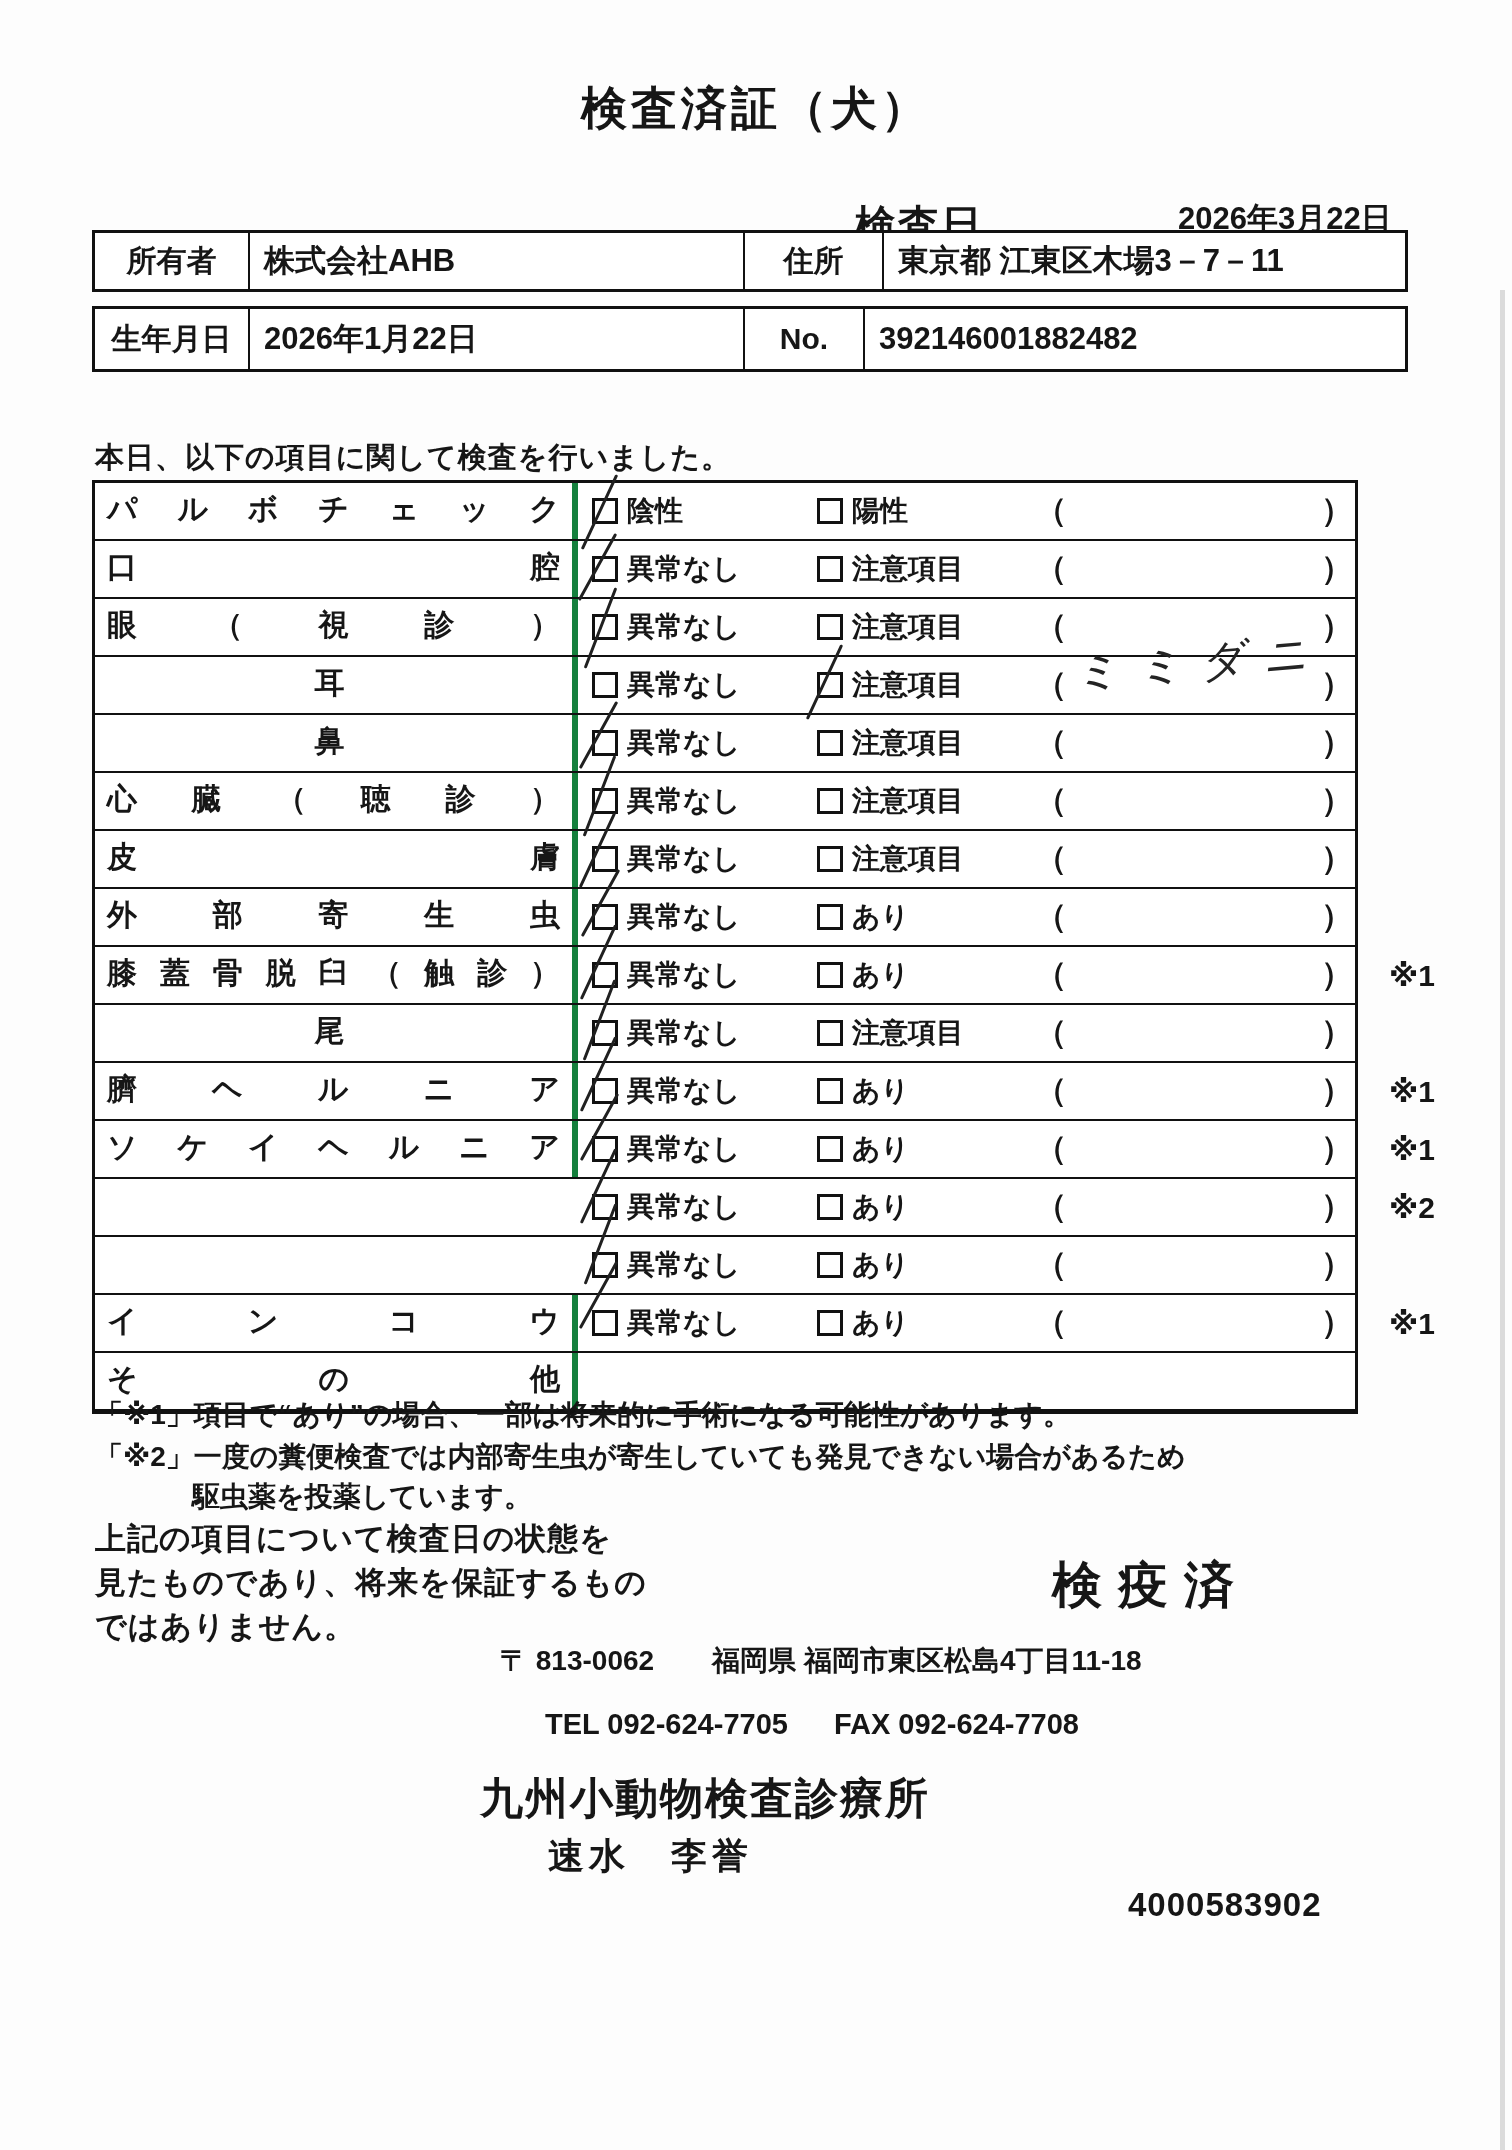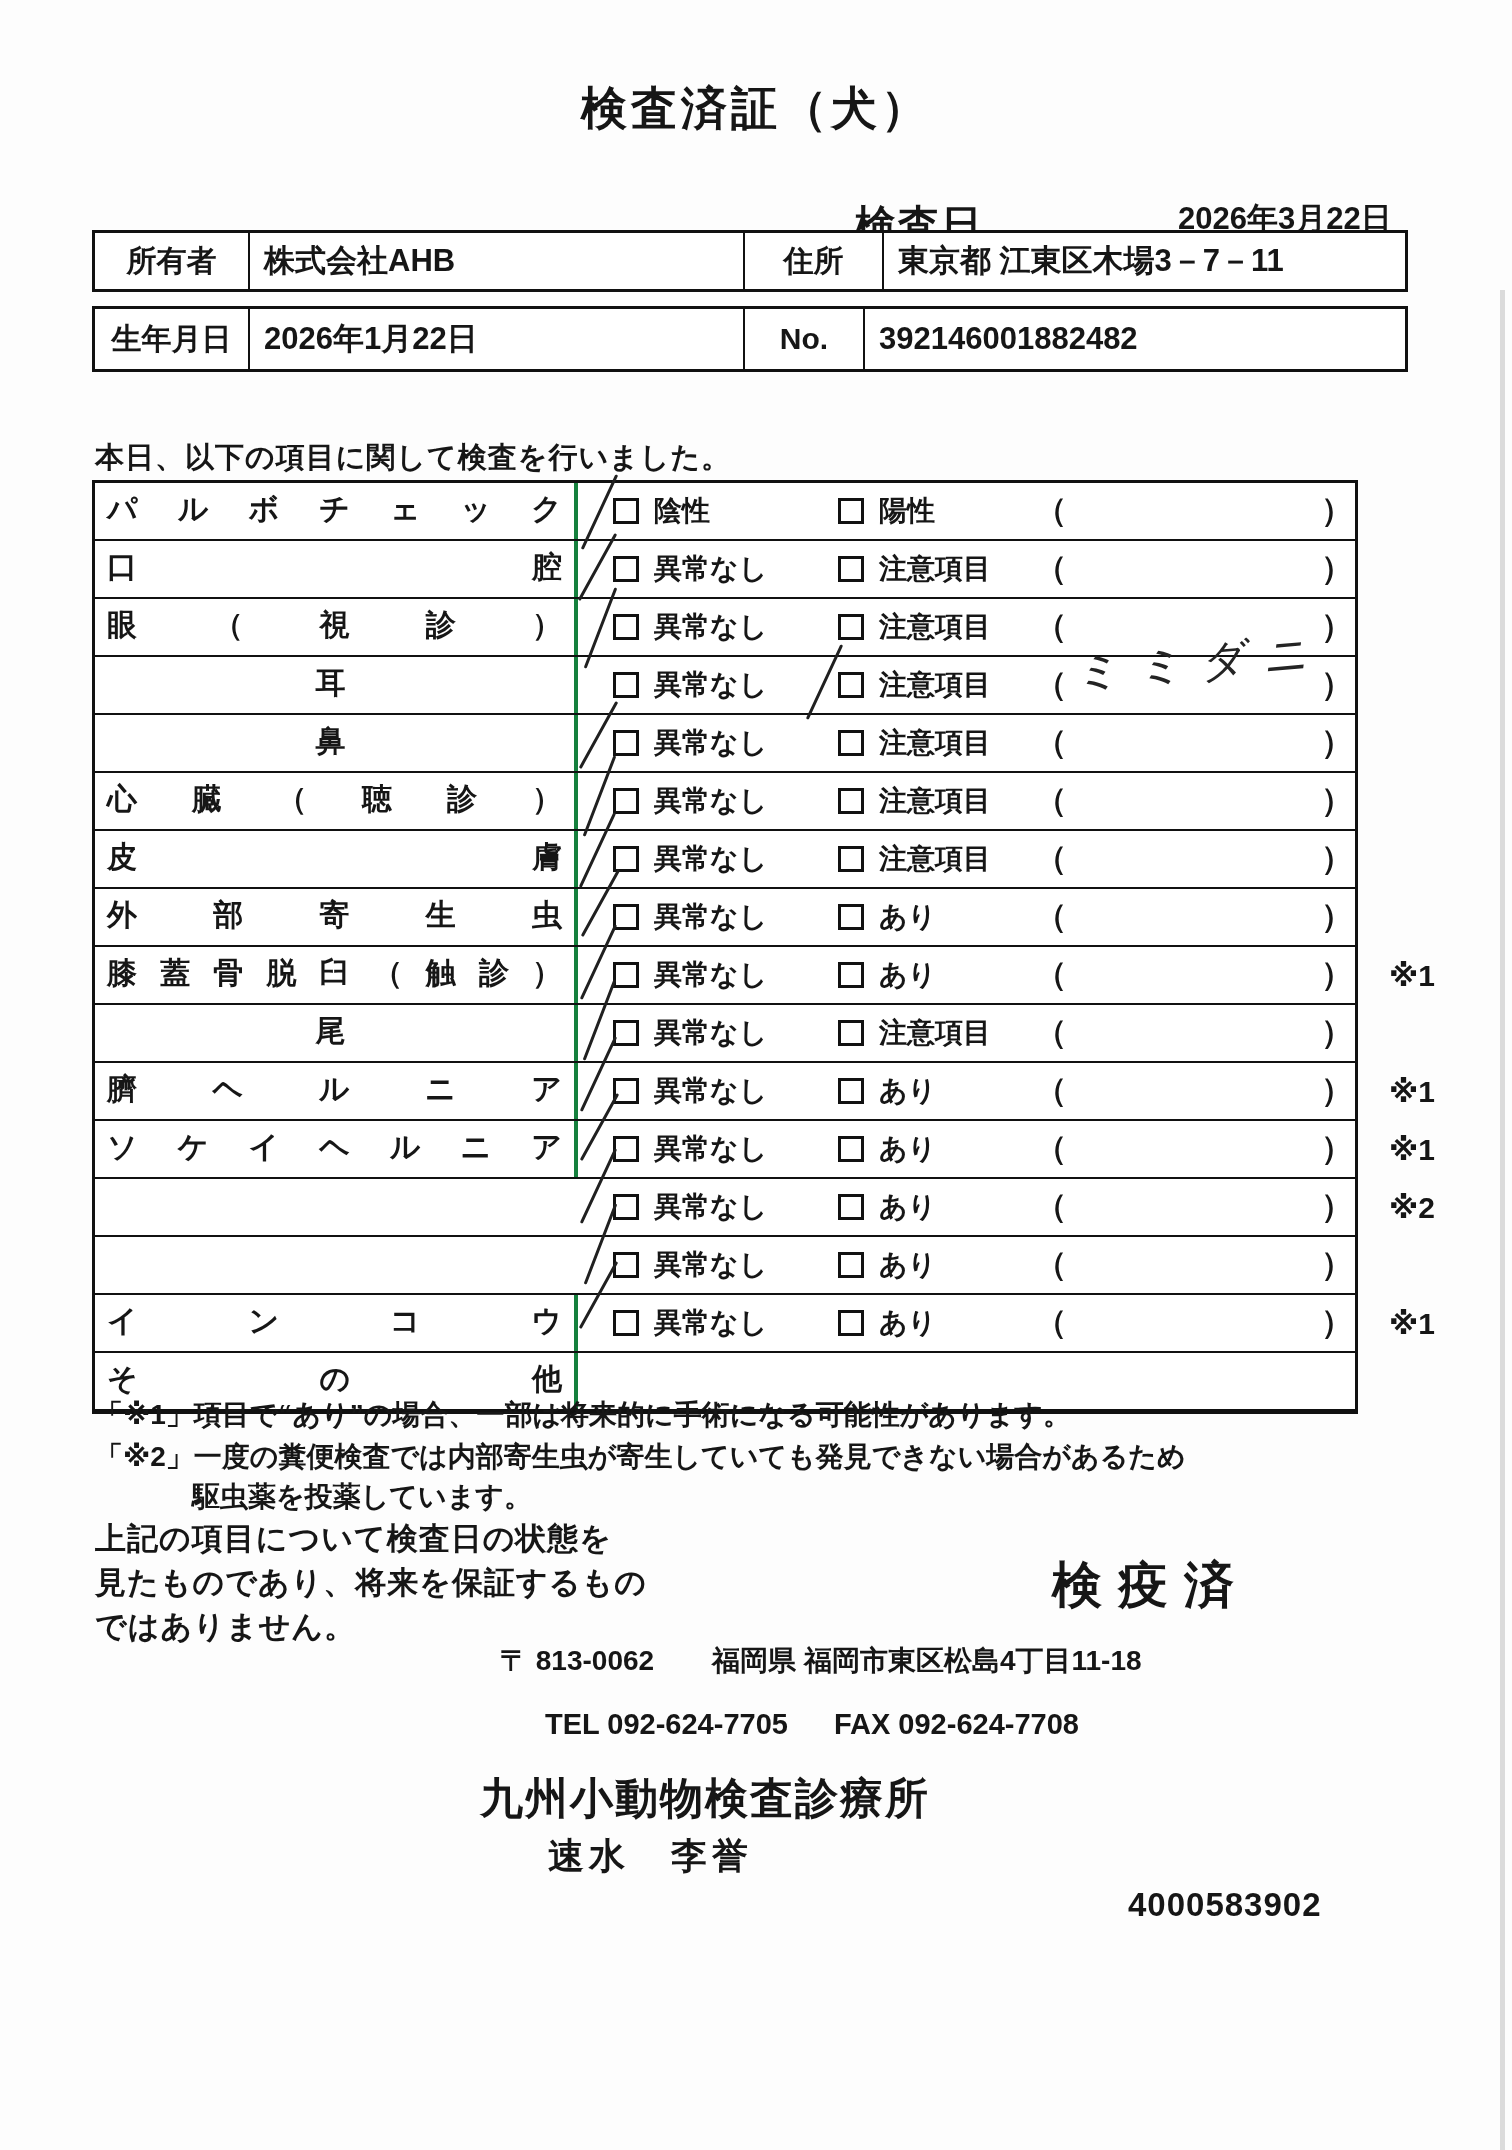--- a/index.html
+++ b/index.html
@@ -33,26 +33,26 @@
   #animal-table .trow.first{border-bottom:2px solid #111;}
   .weight-cell{flex:1;justify-content:flex-end;padding-right:22px;gap:26px;font-size:31px;font-weight:600;}
   
   .intro{top:438px;left:95px;font-size:29px;font-weight:700;letter-spacing:1px;}
   
   #insp-table{top:480px;left:92px;width:1266px;overflow:visible;}
   .irow{position:relative;height:56px;border-bottom:2px solid #111;overflow:visible;}
   .irow:last-child{border-bottom:none;}
   .ilbl{
     position:absolute;left:0;top:0;height:100%;width:483px;
-    border-right:4px solid #15803d;box-sizing:border-box;
+    border-right:6px solid #15803d;box-sizing:border-box;
     padding:0 12px;font-size:30px;font-weight:700;line-height:52px;
     text-align:justify;text-align-last:justify;overflow:hidden;white-space:nowrap;
   }
   .irow.center-label .ilbl{text-align:center;text-align-last:center;letter-spacing:8px;}
-  .opt{position:absolute;top:0;height:100%;display:flex;align-items:center;gap:15px;font-size:28px;font-weight:600;white-space:nowrap;margin-left:21px;}
+  .opt{position:absolute;top:0;height:100%;display:flex;align-items:center;gap:9px;font-size:28px;font-weight:600;white-space:nowrap;}
   .opt1{left:497px;}
   .opt2{left:722px;}
   .cbox{width:20px;height:20px;border:3px solid #111;box-sizing:content-box;background:transparent;}
   .po{position:absolute;left:940px;top:0;height:100%;display:flex;align-items:center;font-size:32px;font-weight:600;}
   .pc{position:absolute;left:1226px;top:0;height:100%;display:flex;align-items:center;font-size:32px;font-weight:600;}
   .note{position:absolute;left:1294px;top:0;height:100%;display:flex;align-items:center;font-size:30px;font-weight:700;white-space:nowrap;}
   
   .tick{
     position:absolute;width:3px;height:82px;background:#202020;border-radius:2px;
     transform:rotate(25deg);z-index:4;

